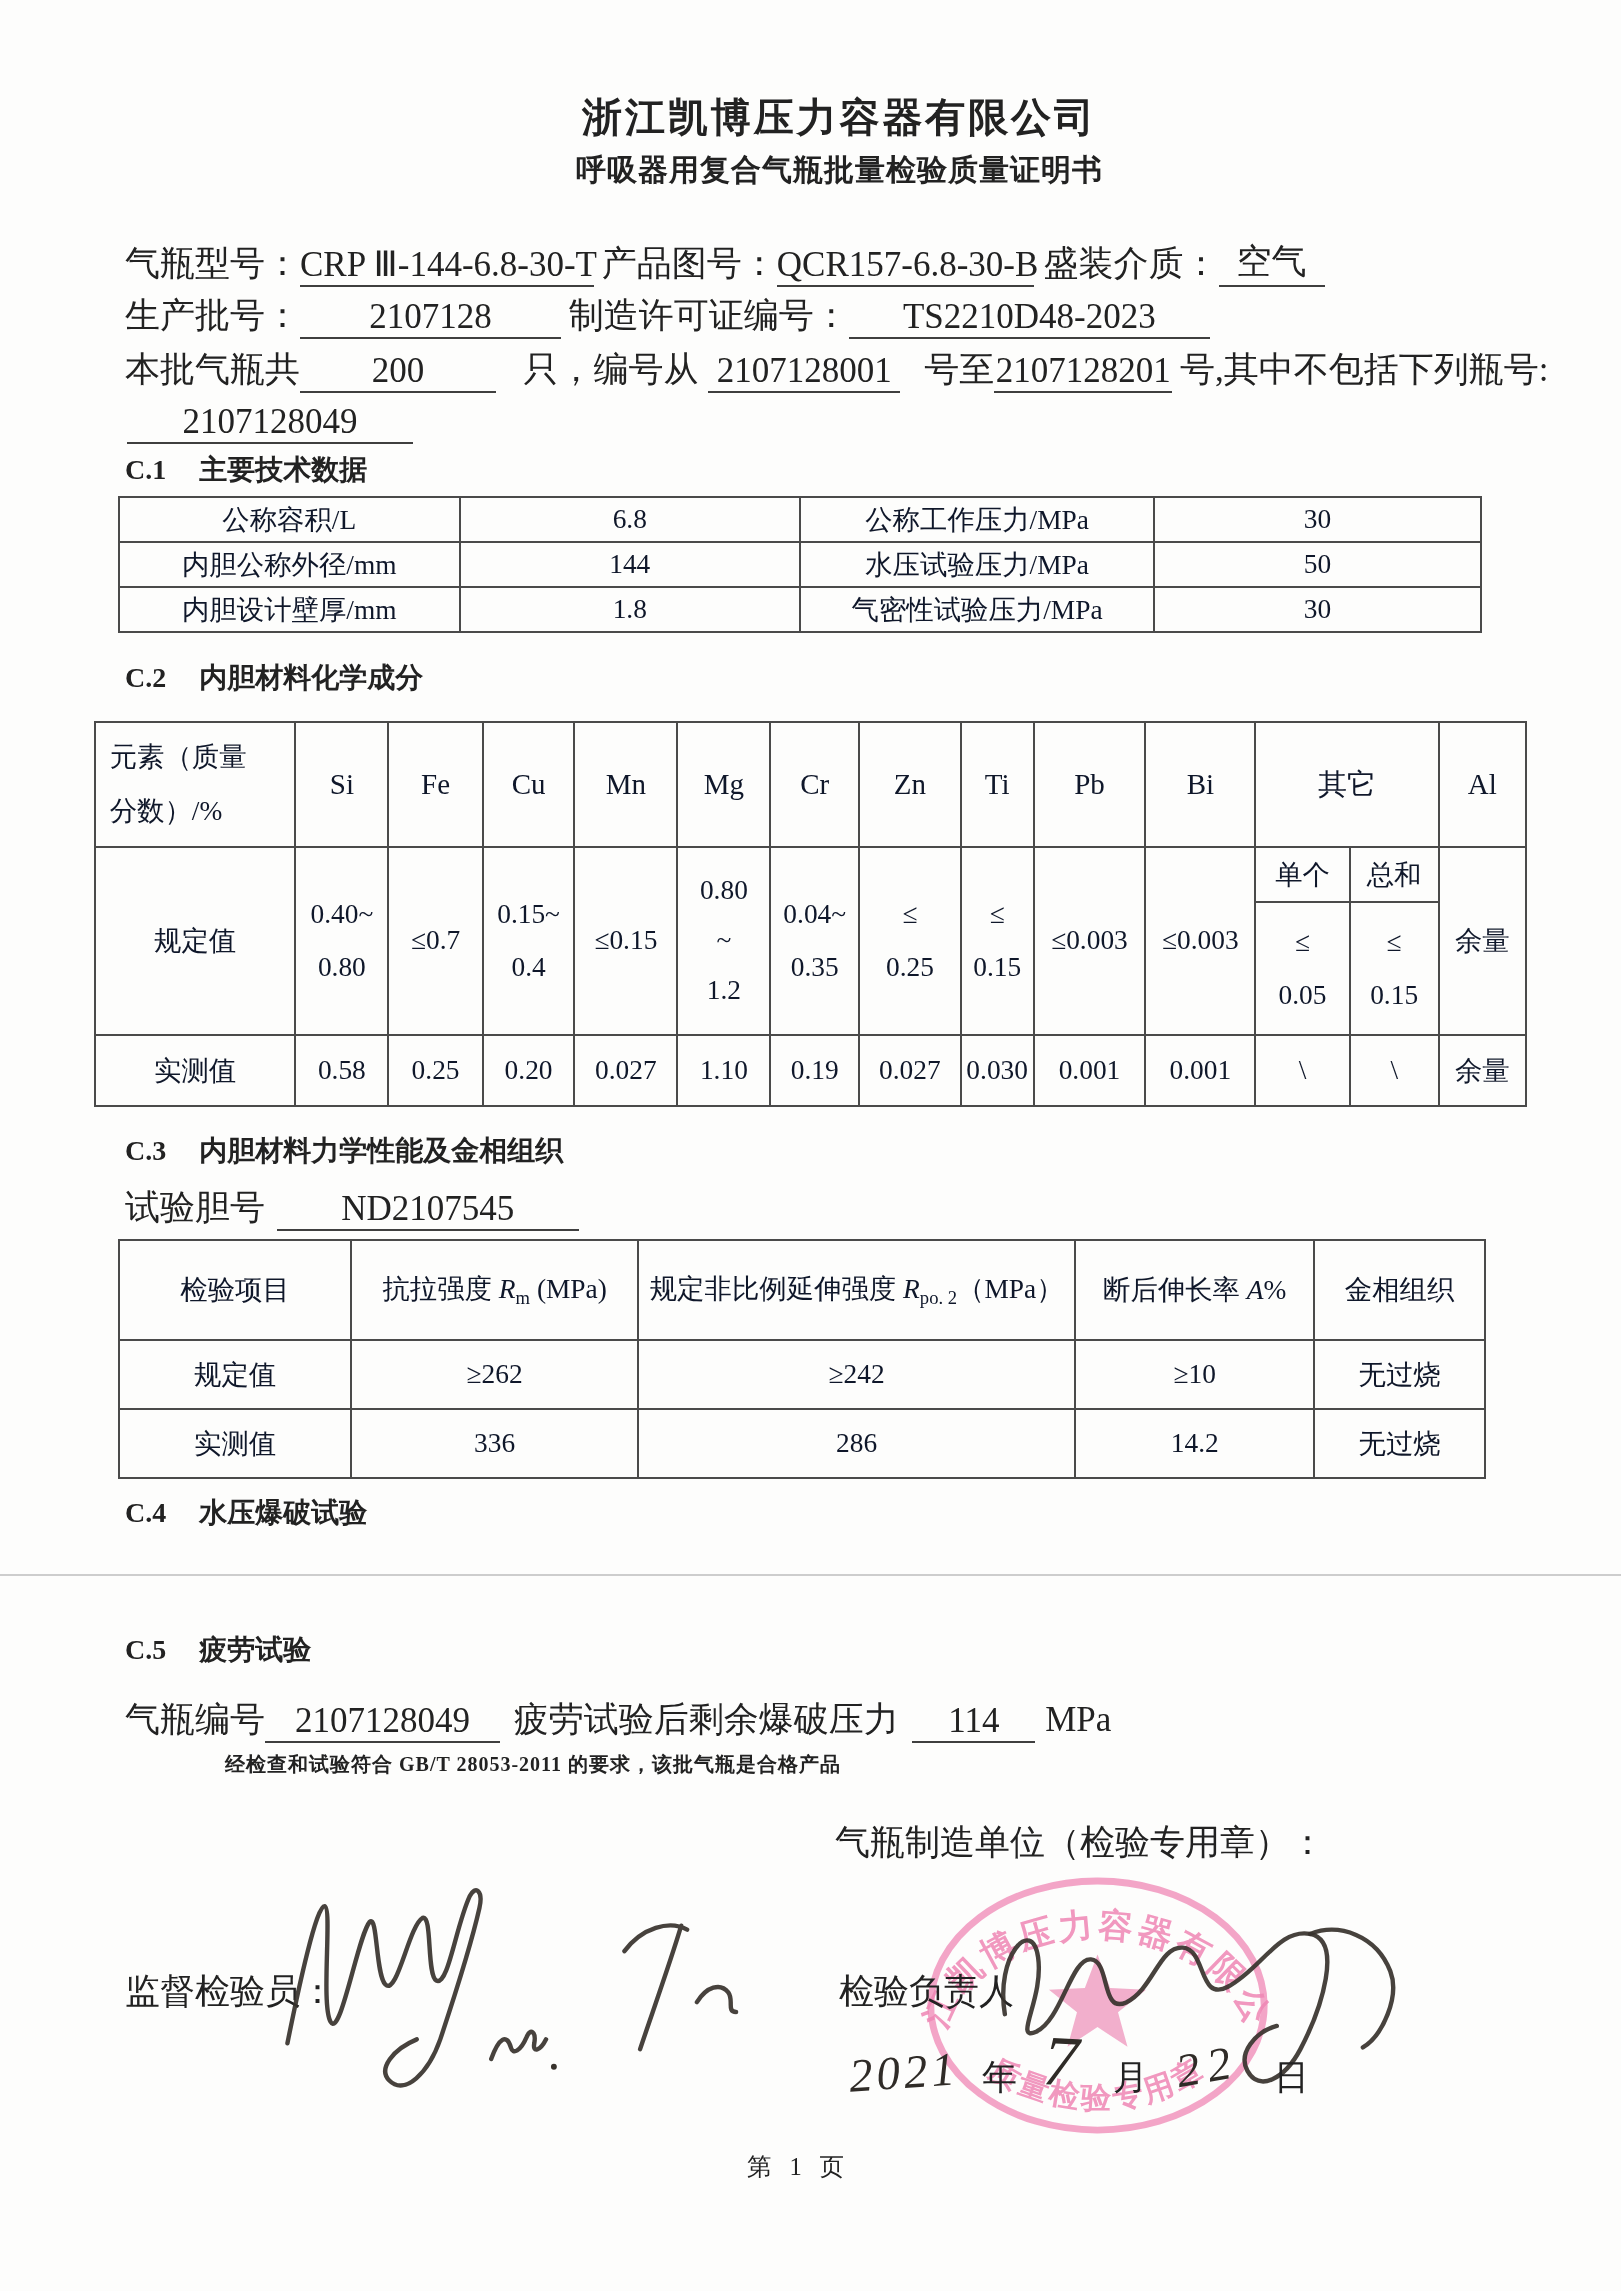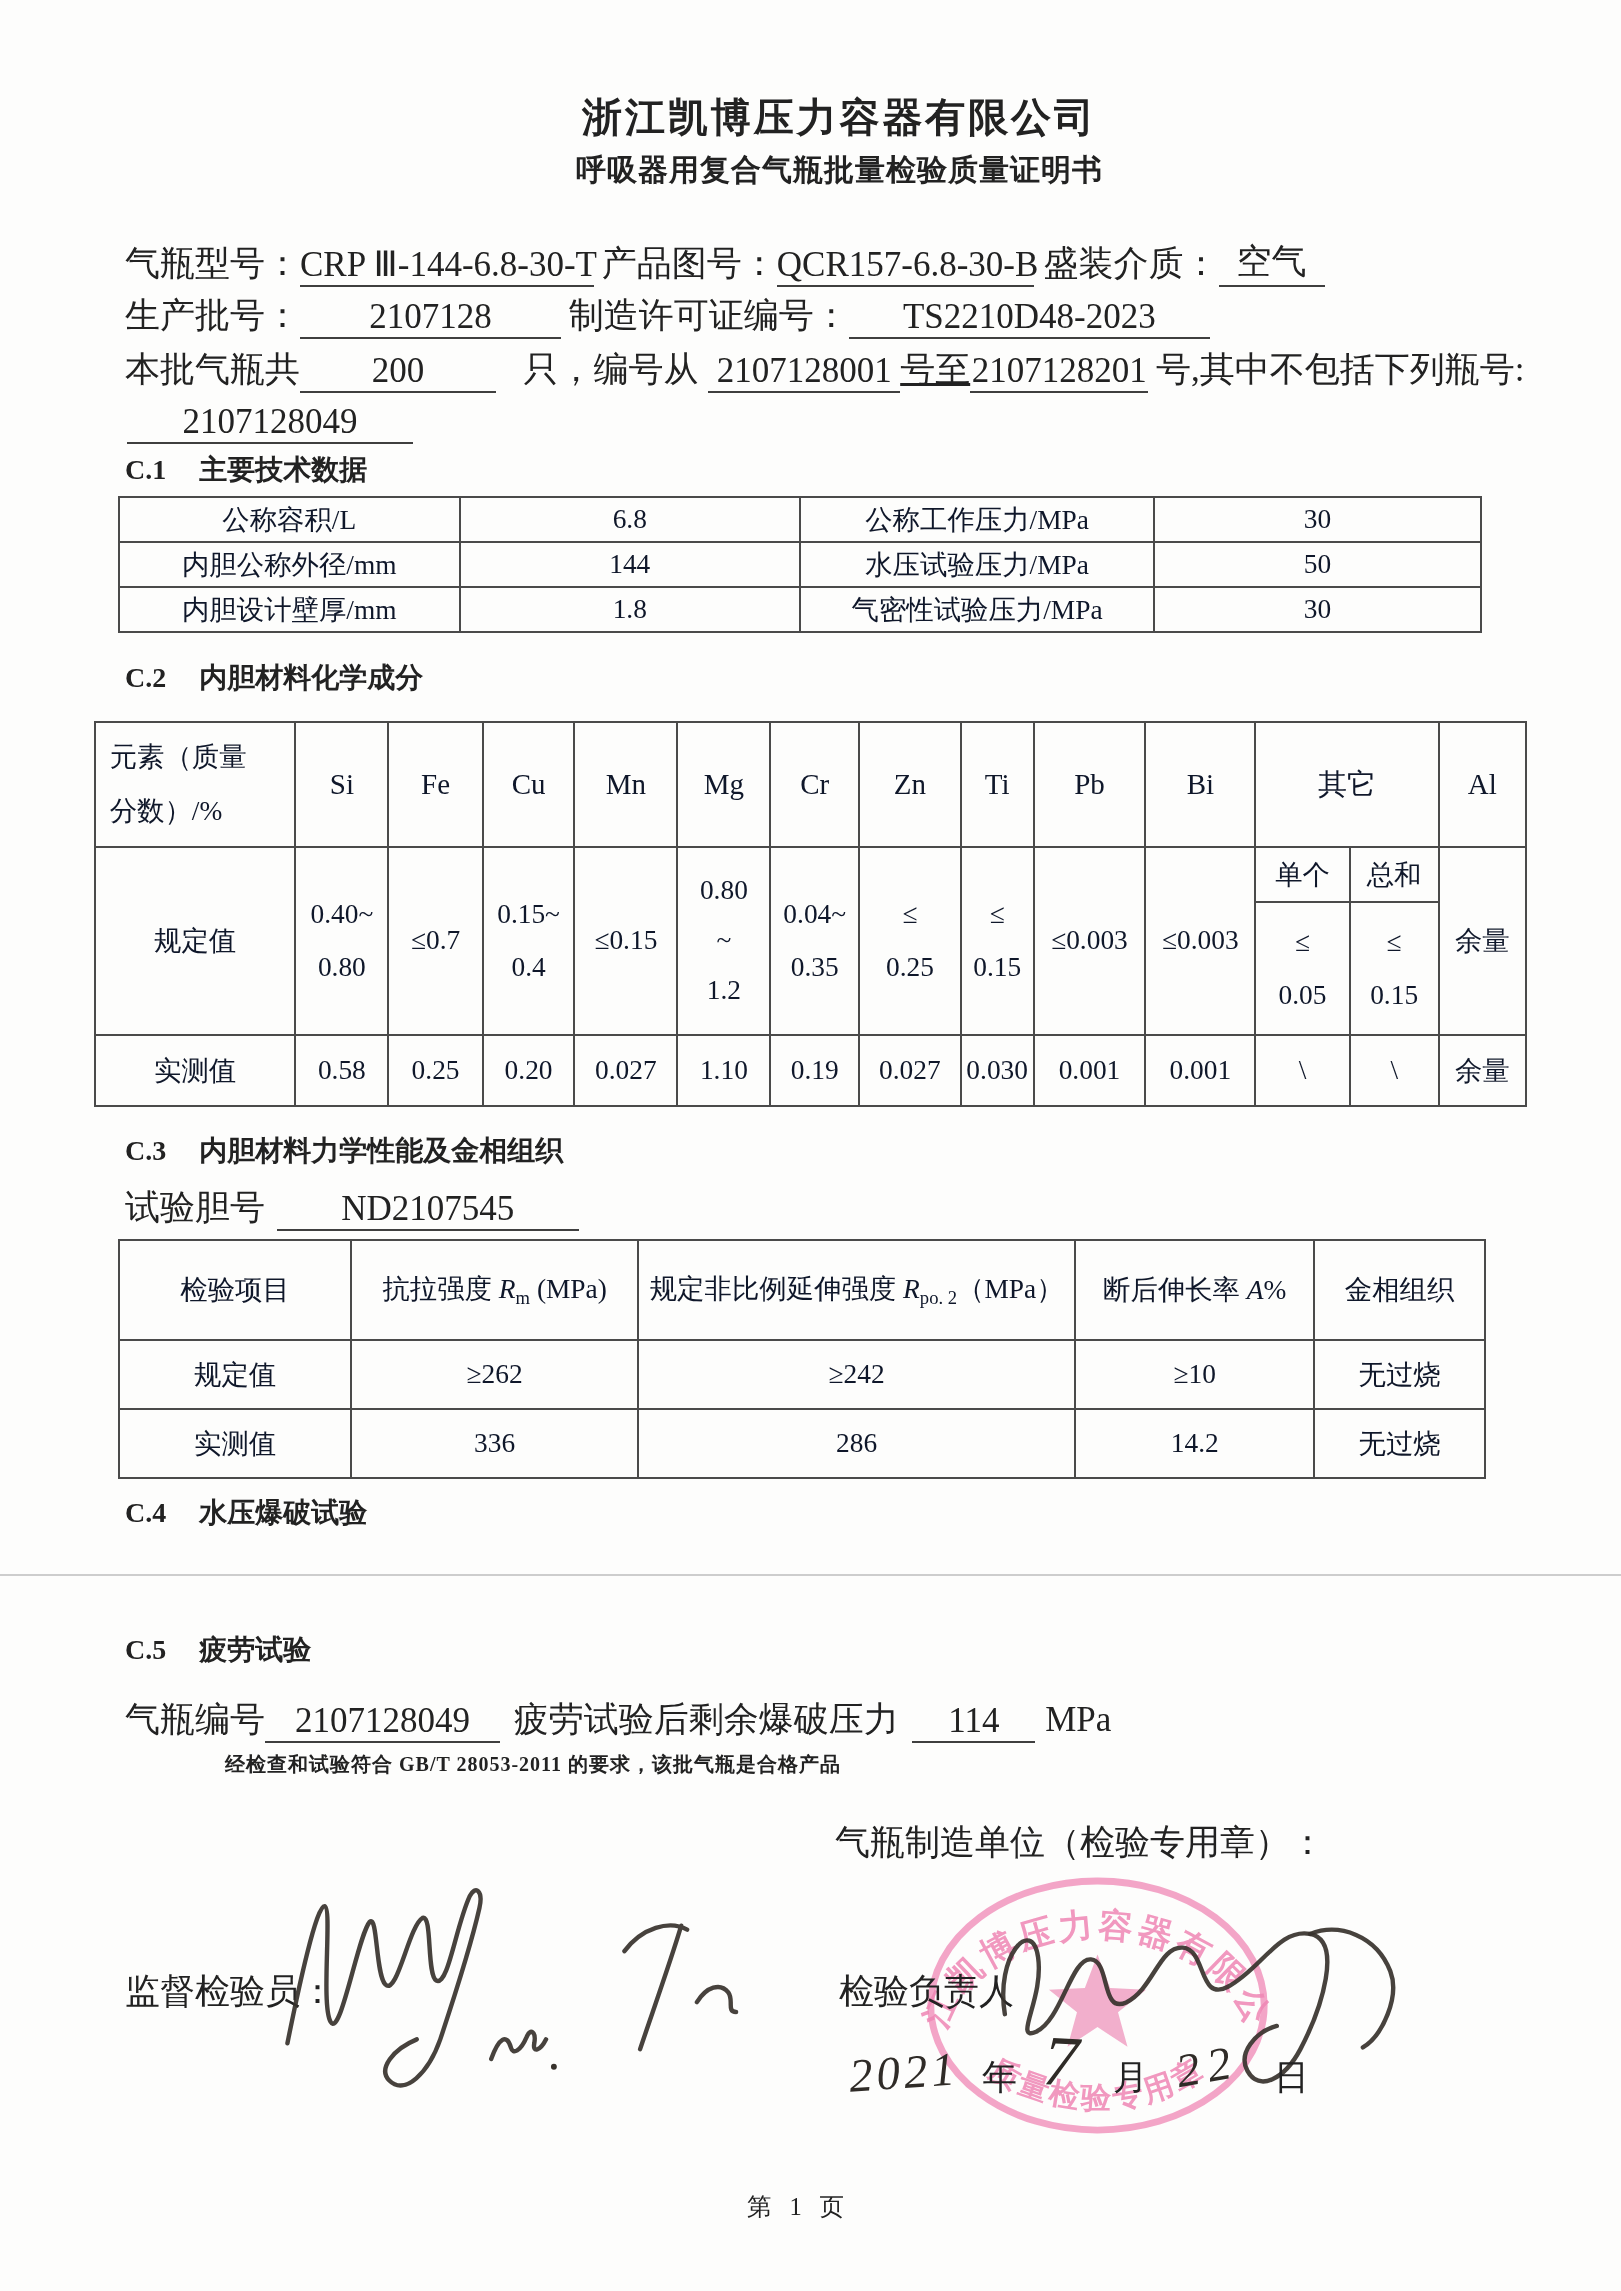--- a/index.html
+++ b/index.html
@@ -32,42 +32,42 @@
   .og-r { border-right:2px solid #4a4a4a; }
   .og-h { border-bottom:2px solid #4a4a4a; }
   .og-v { white-space:pre-line; line-height:1.9; }
   .c3-table { position:absolute; left:118px; top:1239px; width:1368px; }
   .c3-table .hrow td { height:98px; }
   .c3-table td { height:67px; }
   sub { font-size:18.6px; }
   .concl { font-size:20px; font-weight:bold; letter-spacing:1px; }
   .scanline { position:absolute; left:0; top:1574px; width:1621px; border-top:2px solid #cdcdcd; }
   .hw { font-style:italic; color:#2f2b27; }
-  .footer { font-size:24.5px; letter-spacing:5.9px;margin-top:40px; }
+  .footer { font-size:24.5px; letter-spacing:5.9px; }
   svg { position:absolute; overflow:visible; }
   .sigstroke { fill:none; stroke:#37322c; stroke-width:4.5; stroke-linecap:round; stroke-linejoin:round; opacity:.92; }
 </style>
 </head>
 <body>
 
 <div class="page">
 
   <div class="abs company-title">浙江凯博压力容器有限公司</div>
   <div class="abs doc-title">呼吸器用复合气瓶批量检验质量证明书</div>
 
   <div class="abs iline" style="left:125px; top:238px;">
     <span>气瓶型号：</span><span class="fill" style="width:294px;">CRP Ⅲ-144-6.8-30-T</span><span style="margin-left:7.8px;">产品图号：</span><span class="fill" style="width:257px;">QCR157-6.8-30-B</span><span style="margin-left:9.8px;">盛装介质：</span><span class="fill" style="width:106px;">空气</span>
   </div>
 
   <div class="abs iline" style="left:125px; top:292px;">
     <span>生产批号：</span><span class="fill" style="width:261px;">2107128</span><span style="margin-left:7.8px;">制造许可证编号：</span><span class="fill" style="width:361px;">TS2210D48-2023</span>
   </div>
 
   <div class="abs iline" style="left:125px; top:346px;">
-    <span>本批气瓶共</span><span class="fill" style="width:196px;">200</span><span style="margin-left:27.4px;">只，编号从</span><span class="fill" style="width:192px; margin-left:9.8px;">2107128001</span><span style="margin-left:0;text-decoration:underline;">号至</span><span class="fill" style="width:178px;">2107128201</span><span style="margin-left:7.8px;">号,其中不包括下列瓶号:</span>
+    <span>本批气瓶共</span><span class="fill" style="width:196px;">200</span><span style="margin-left:27.4px;">只，编号从</span><span class="fill" style="width:192px; margin-left:9.8px;">2107128001</span><span style="margin-left:24px;">号至</span><span class="fill" style="width:178px;">2107128201</span><span style="margin-left:7.8px;">号,其中不包括下列瓶号:</span>
   </div>
 
   <div class="abs iline" style="left:127px; top:402px;">
     <span class="fill" style="width:286px;">2107128049</span>
   </div>
 
   <div class="abs sec" style="left:125px; top:451px;">
     <span>C.1</span><span class="sec-title">主要技术数据</span>
   </div>
   <table class="c1-table">

